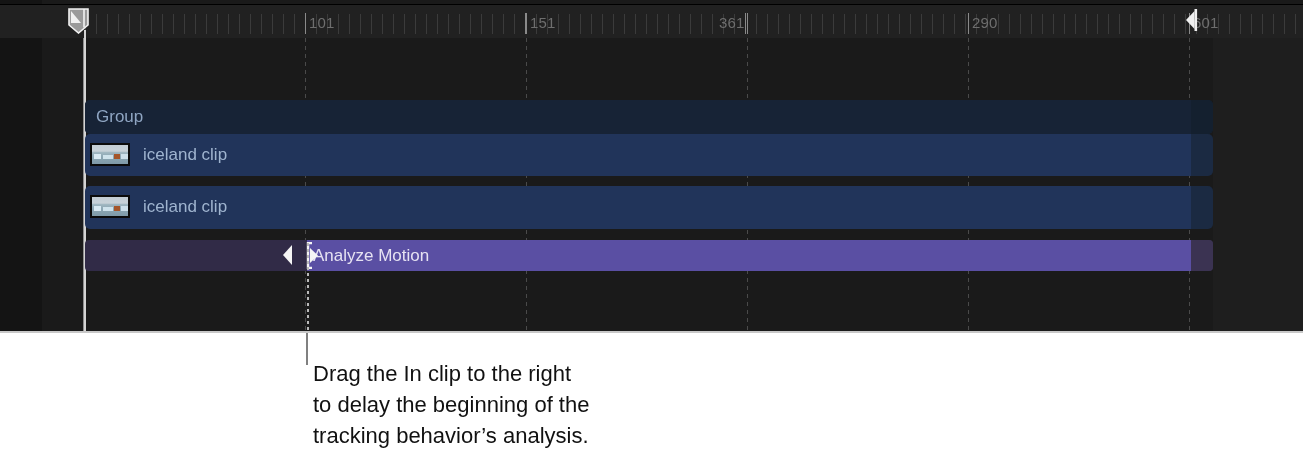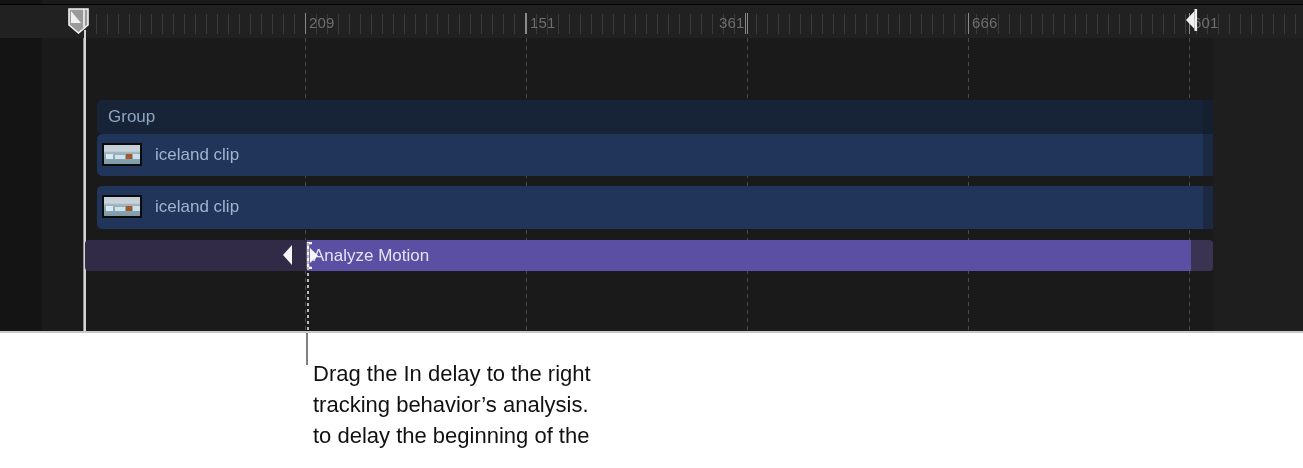--- a/index.html
+++ b/index.html
@@ -139,21 +139,21 @@
     top: 0;
     width: 1px;
     height: 295px;
     background: repeating-linear-gradient(to bottom,
       #4a4a4a 0px, #4a4a4a 4px,
       rgba(0,0,0,0) 4px, rgba(0,0,0,0) 8px);
   }
 
   .row {
     position: absolute;
-    left: 12px;
+    left: 0;
     border-radius: 5px;
     box-sizing: border-box;
   }
   .row-group {
     background: #172336;
     height: 34px;
   }
   .bar-main {
     position: absolute;
     left: 0;
@@ -427,24 +427,24 @@
         <div class="tick" style="left: 1273px;"></div>
         <div class="tick" style="left: 1284px;"></div>
         <div class="tick" style="left: 1295px;"></div>
         <div class="tick major" style="left: 305px;"></div>
         <div class="tick major" style="left: 526px;"></div>
         <div class="tick major" style="left: 747px;"></div>
         <div class="tick major" style="left: 968px;"></div>
         <div class="tick major" style="left: 1189px;"></div>
       </div>
     <div id="ruler-labels">
-        <div class="tick-label" style="left: 309px;">209</div>
+        <div class="tick-label" style="left: 309px;">101</div>
         <div class="tick-label" style="left: 530px;">151</div>
         <div class="tick-label" style="left: 719px;">361</div>
-        <div class="tick-label" style="left: 972px;">666</div>
+        <div class="tick-label" style="left: 972px;">290</div>
         <div class="tick-label" style="left: 1193px;">601</div>
       </div>
   </div>
 
   <div id="playhead-marker">
     <svg width="22" height="26" viewBox="0 0 22 26">
       <path d="M1 1 H20 V17 L10.5 25 L1 17 Z" fill="#9a9a9a" stroke="#f2f2f2" stroke-width="1.6"></path>
       <path d="M16 1 V19.5" stroke="#f2f2f2" stroke-width="1.6" fill="none"></path>
       <path d="M3 3 L13 15 L3 15 Z" fill="#f0f0f0"></path>
     </svg>
@@ -516,16 +516,16 @@
   </div>
 
   <div id="vertical-divider"></div>
   <div id="drag-guide"></div>
   <div id="panel-bottom-edge"></div>
 
 </div>
 
 <div id="callout-line"></div>
 <div id="callout-text">
-  <span>Drag the In delay to the right</span>
+  <span>Drag the In clip to the right</span>
+  <span>to delay the beginning of the</span>
   <span>tracking behavior’s analysis.</span>
-  <span>to delay the beginning of the</span>
 </div>
 
 </body></html>

